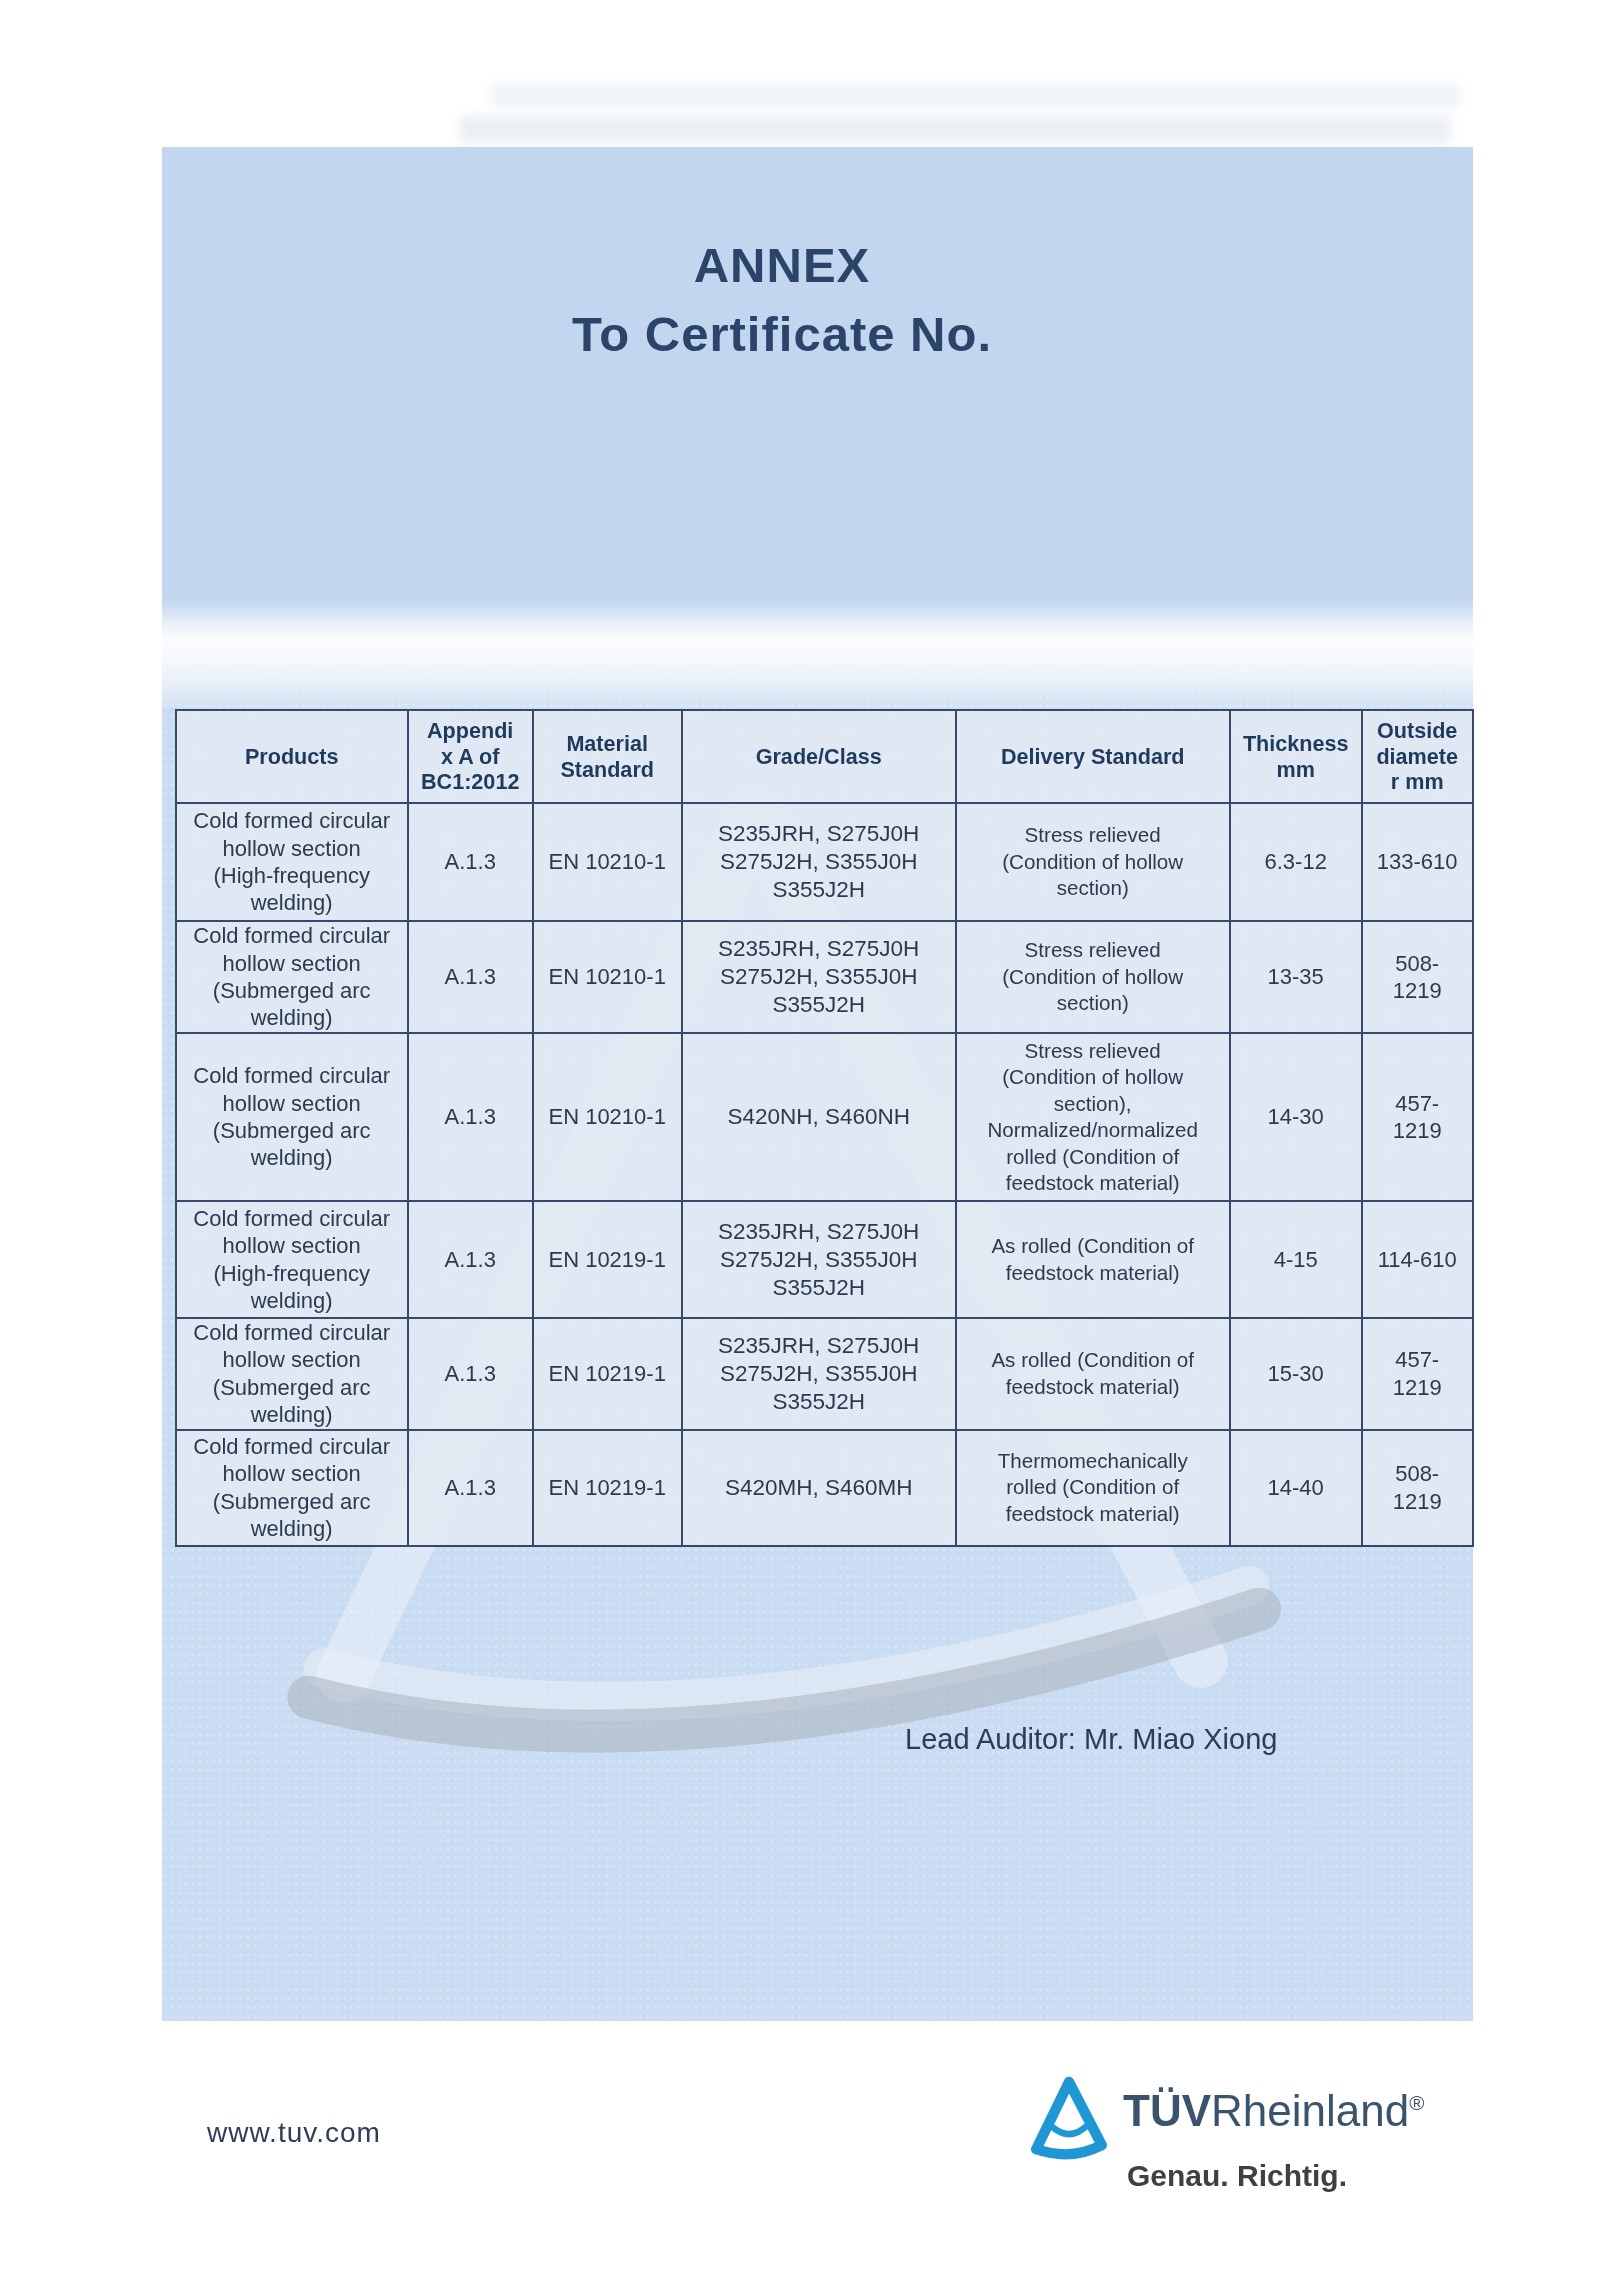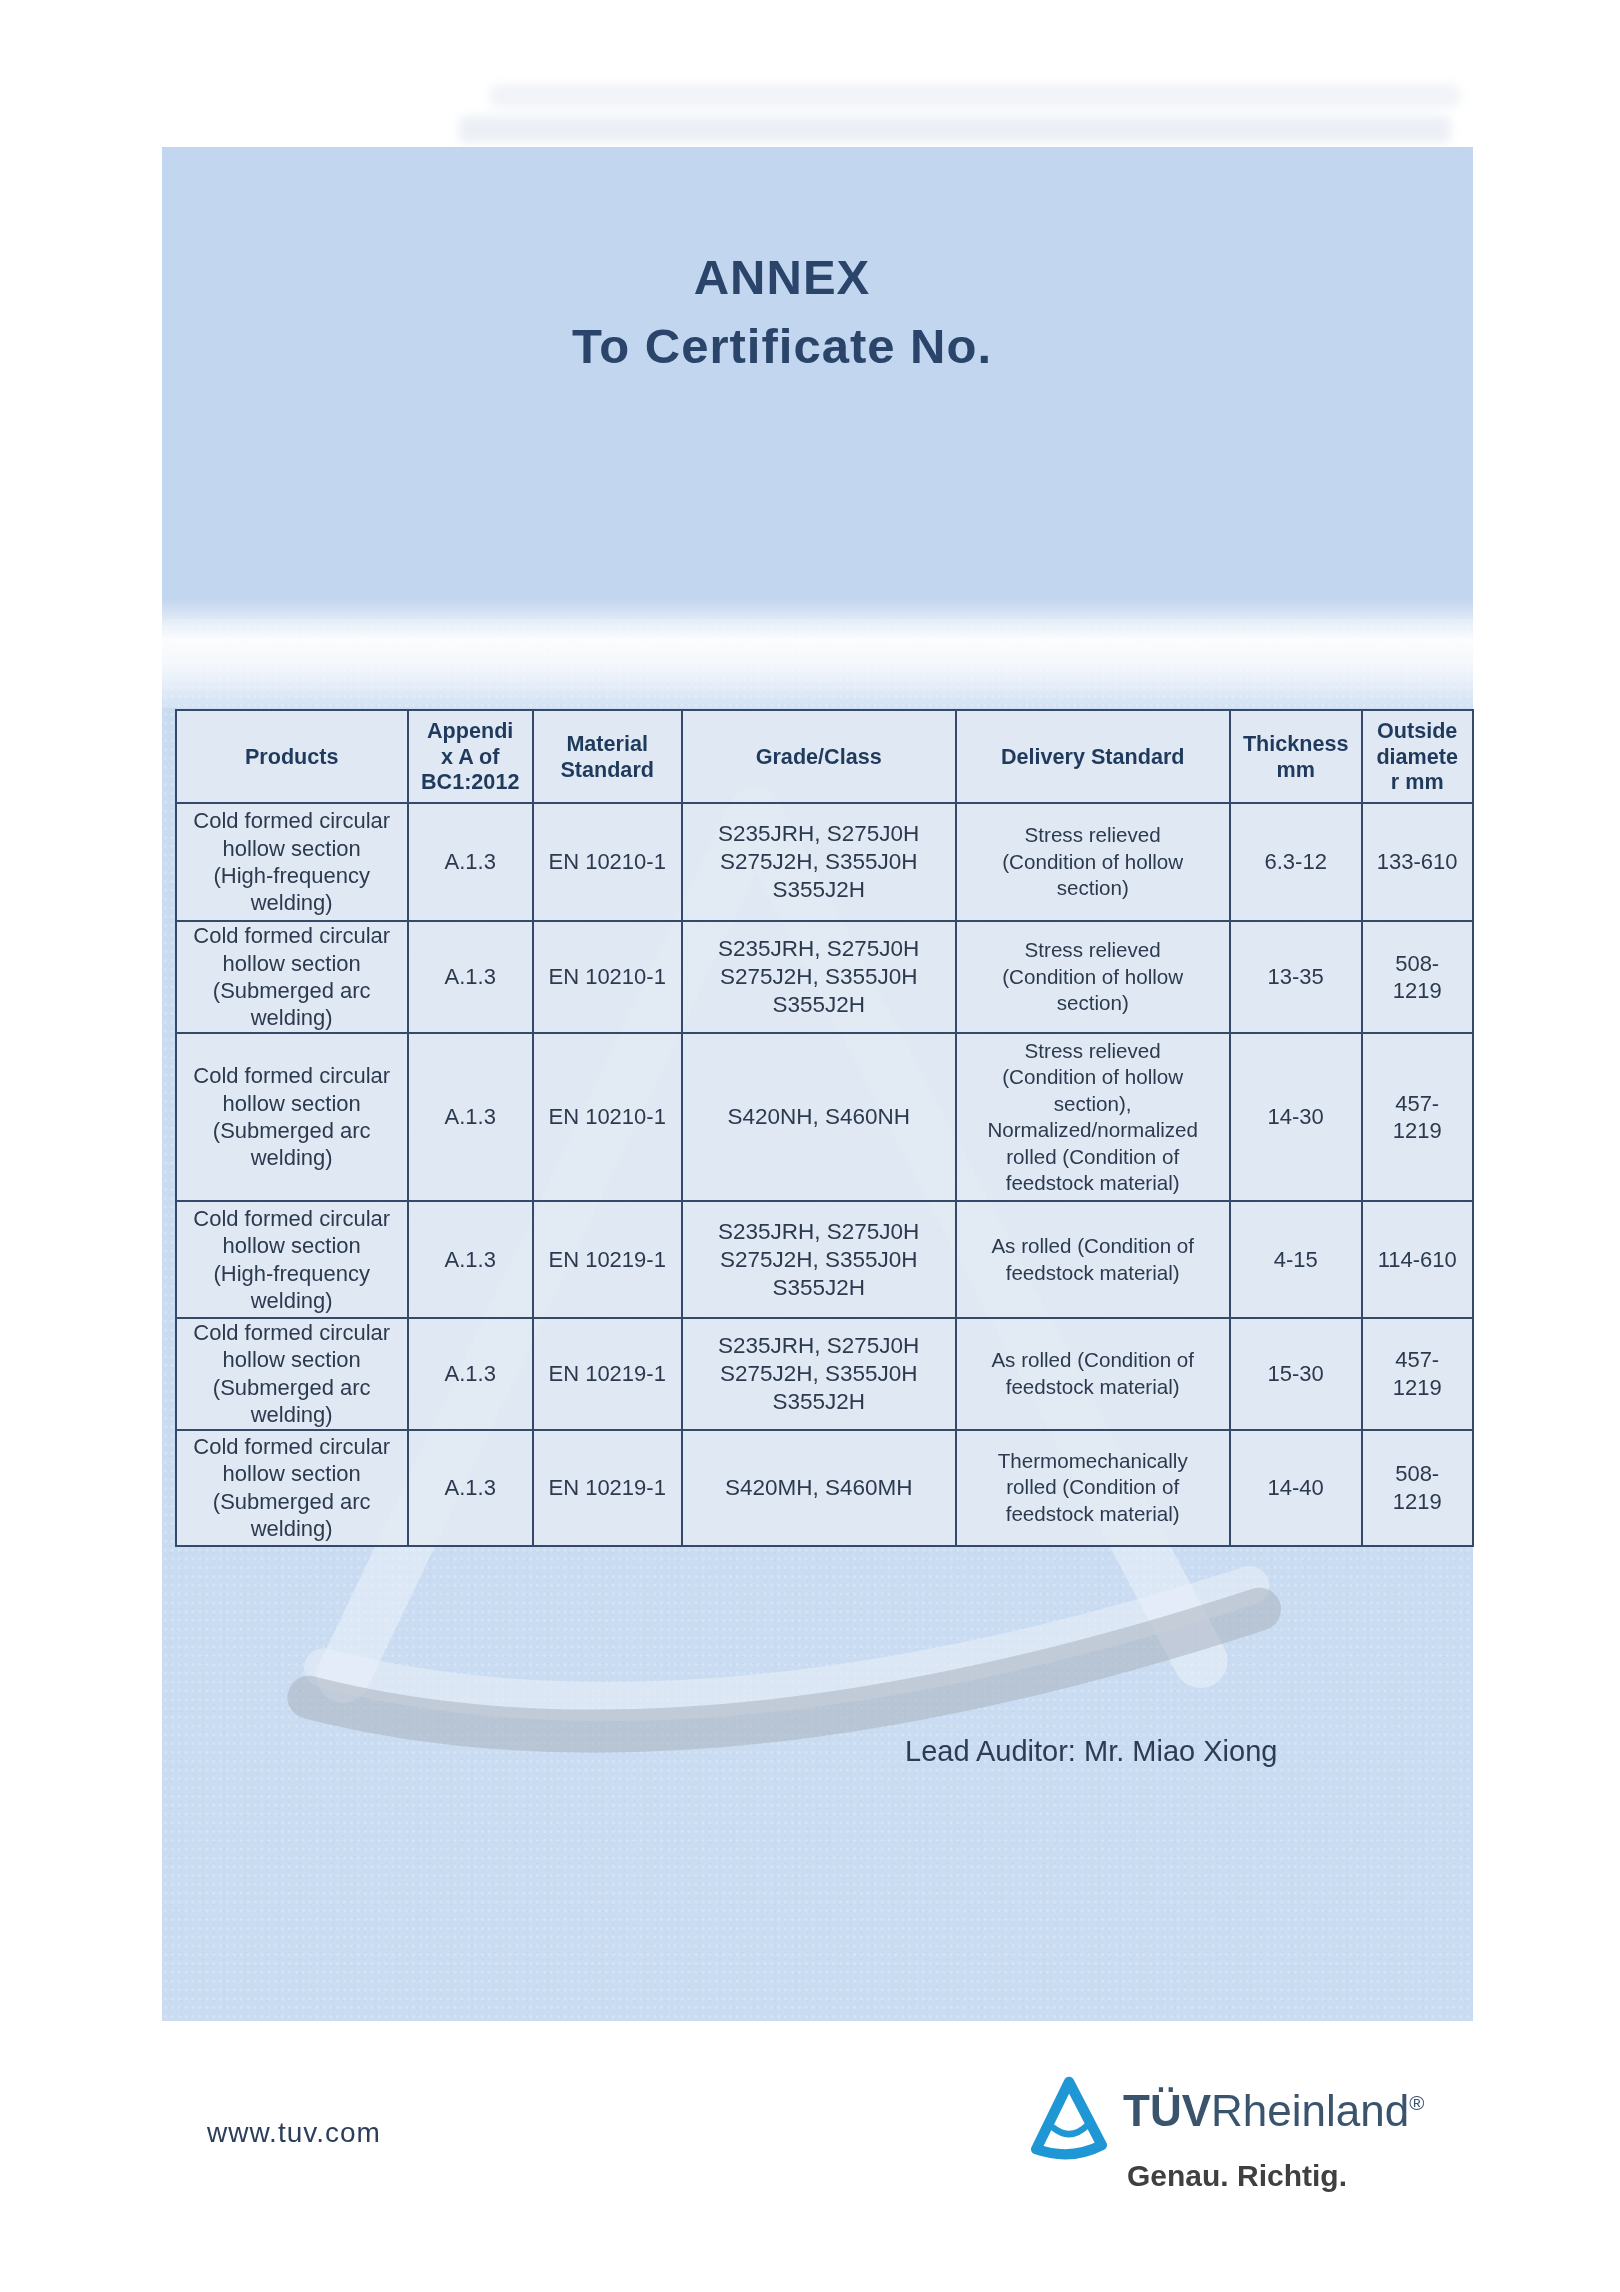--- a/index.html
+++ b/index.html
@@ -25,21 +25,21 @@
     background:#c2d6ef;
   }
   .light-strip {
     position:absolute; left:0; top:451px; width:100%; height:110px;
     background:linear-gradient(180deg, rgba(255,255,255,0) 0%,
       rgba(255,255,255,.92) 38%, rgba(255,255,255,.8) 60%, rgba(238,243,250,.25) 100%);
   }
   .title-block {
     position:absolute; left:0; top:84px; width:100%; box-sizing:border-box;
     padding-right:71px; text-align:center;
-    color:#2a4569; font-weight:bold; font-size:49px; line-height:69px; letter-spacing:1px;margin-top:12px;
+    color:#2a4569; font-weight:bold; font-size:49px; line-height:69px; letter-spacing:1px;
   }
   
   .watermark-svg { position:absolute; left:0; top:0; width:1311px; height:1874px; pointer-events:none; }
   
   .doc-table {
     position:absolute; left:12.7px; top:562px; width:1299px;
     border-collapse:collapse; table-layout:fixed;
   }
   .doc-table th, .doc-table td {
     border:2.9px solid #37496a; background:rgba(226,233,243,.92);
@@ -53,21 +53,21 @@
   tr.hdr      { height:93px; }
   tr.r1 { height:118px; } tr.r2 { height:112px; } tr.r3 { height:168px; }
   tr.r4 { height:117px; } tr.r5 { height:111px; } tr.r6 { height:116px; }
   col.c-products  { width:232px; } col.c-appendix { width:125px; }
   col.c-standard  { width:149px; } col.c-grade    { width:274px; }
   col.c-delivery  { width:274px; } col.c-thick    { width:132px; }
   col.c-diam      { width:111px; }
   
   .lead-auditor {
     position:absolute; left:743px; top:1576px;
-    font-size:29px; color:#2c3c52;margin-top:12px;
+    font-size:29px; color:#2c3c52;
   }
   
   .footer-website {
     position:absolute; left:183px; top:2117px;
     font-size:28px; color:#2c3e5a; letter-spacing:1px;margin-left:24px;
   }
   .brand-logo { position:absolute; left:1029px; top:2076px; width:80px; height:84px; }
   .brand-text {
     position:absolute; left:1123px; top:2086px;
     font-size:44px; color:#3a546e; white-space:nowrap;text-align:right;

